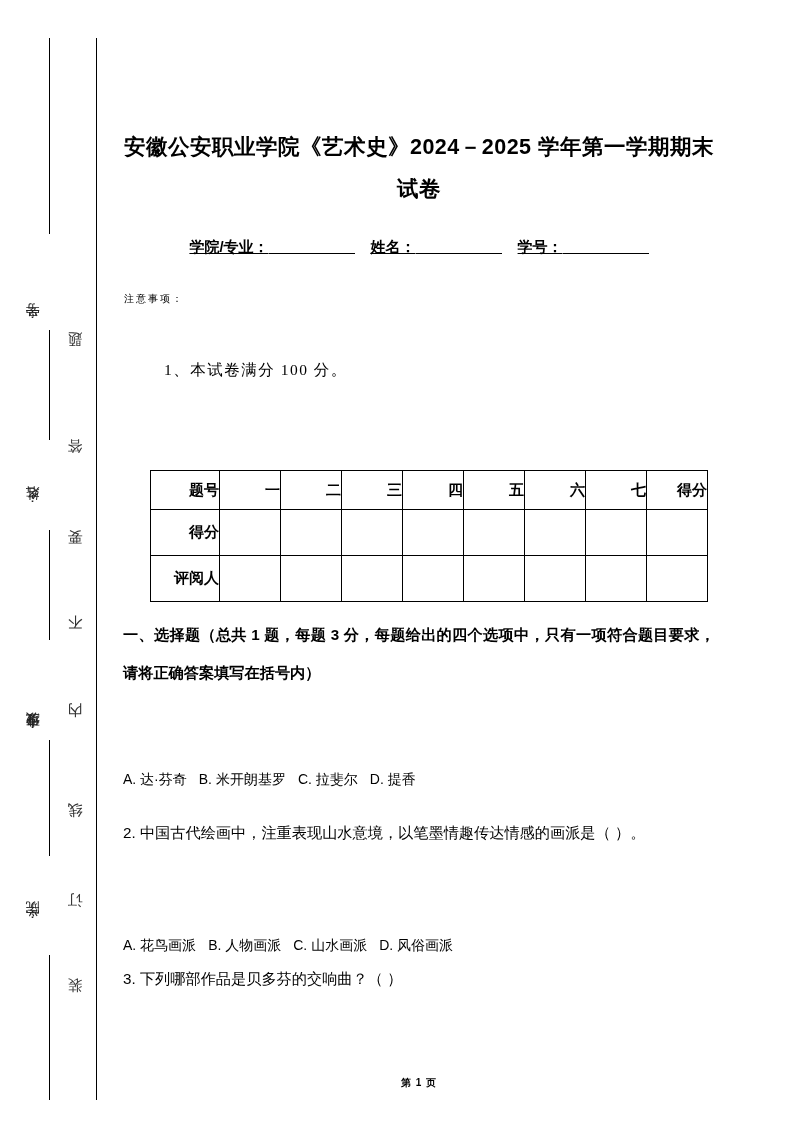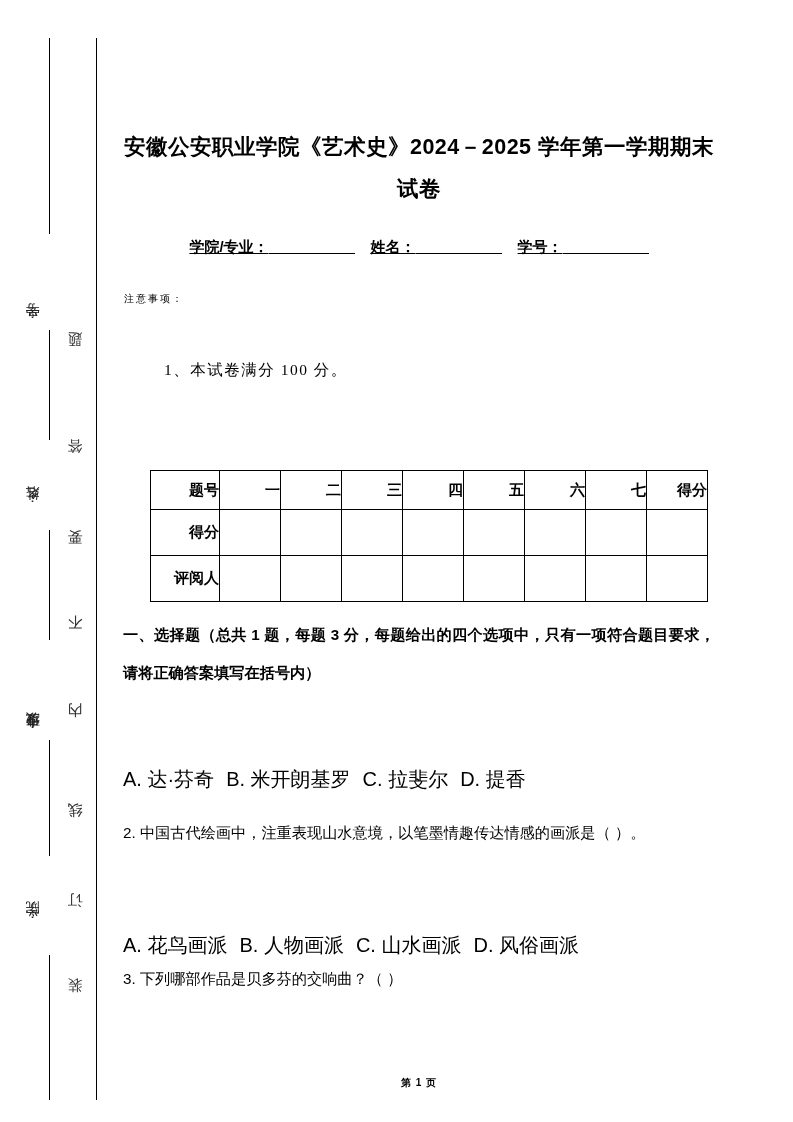--- a/index.html
+++ b/index.html
@@ -180,21 +180,21 @@
     width: 592px;
     font-family: "Liberation Sans", "DejaVu Sans", sans-serif;
     font-size: 15.2px;
     line-height: 38px;
   }
   .q-opts {
     position: absolute;
     left: 0;
     width: 592px;
     font-family: "Liberation Sans", "DejaVu Sans", sans-serif;
-    font-size: 20px;
+    font-size: 14px;
     line-height: 38px;
   }
   .q1-stem { top: 700px; }
   .q1-opts { top: 752px; }
   .q2-stem { top: 806px; }
   .q2-opts { top: 918px; }
   .q3-stem { top: 952px; }
   .opt-sep { display: inline-block; width: 12px; }
 
   .footer {

